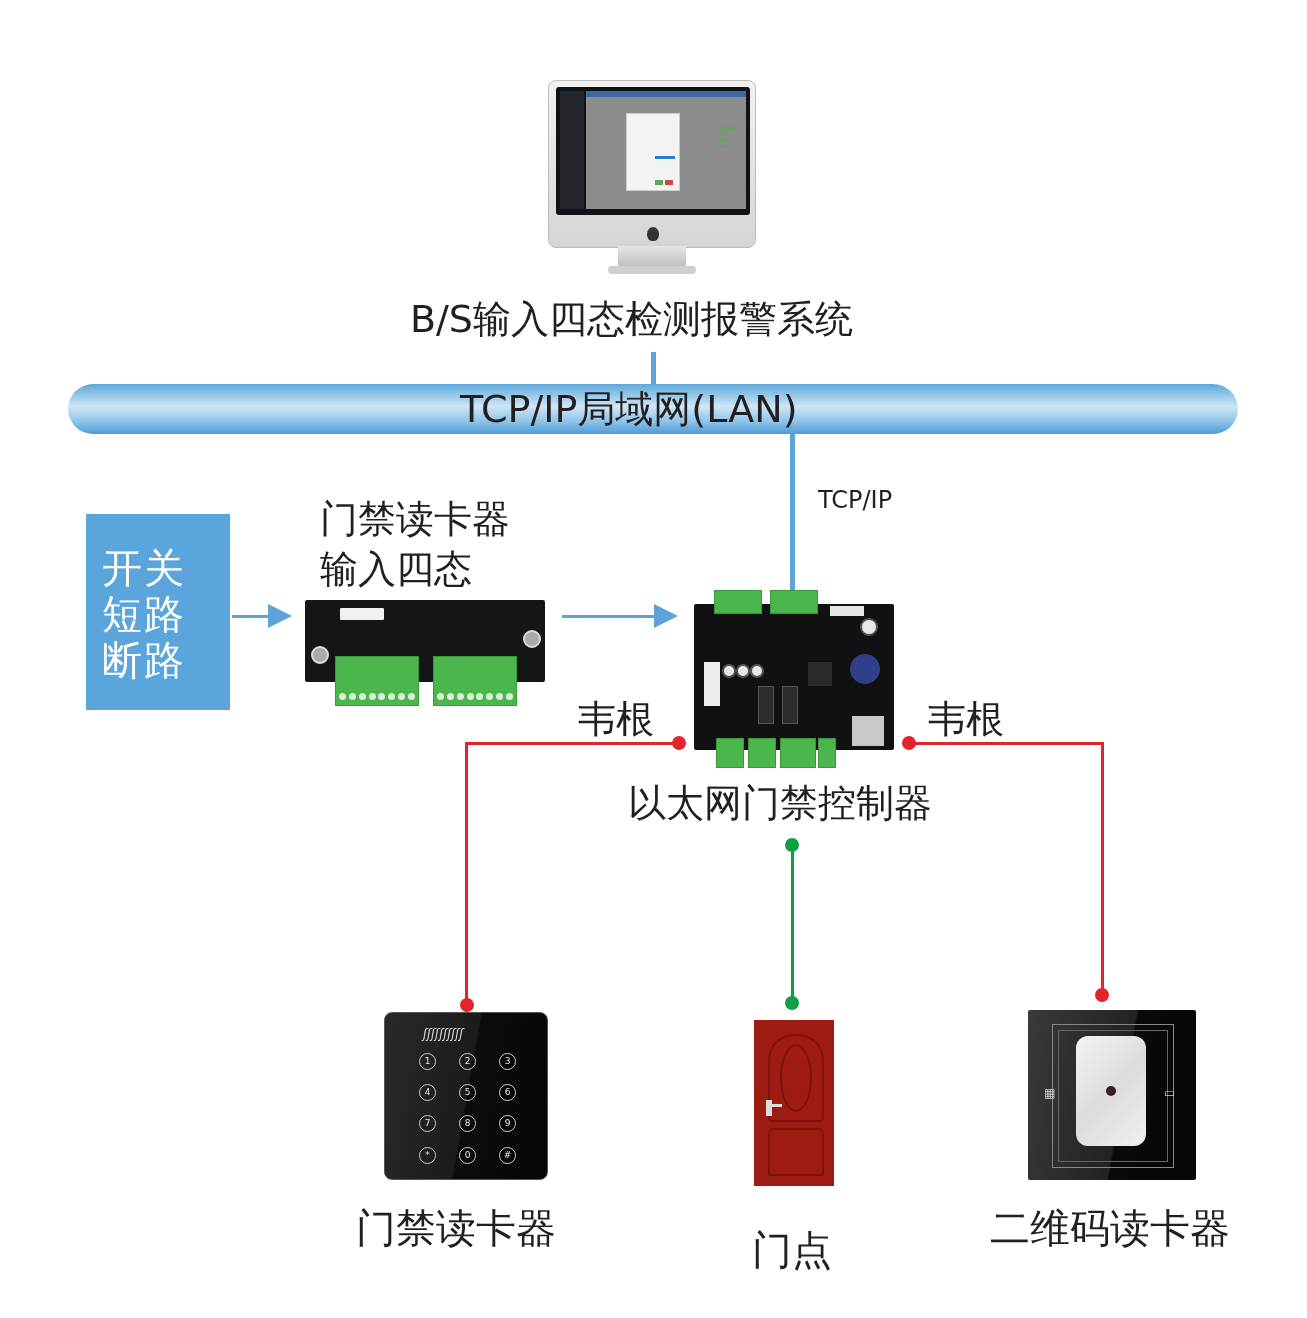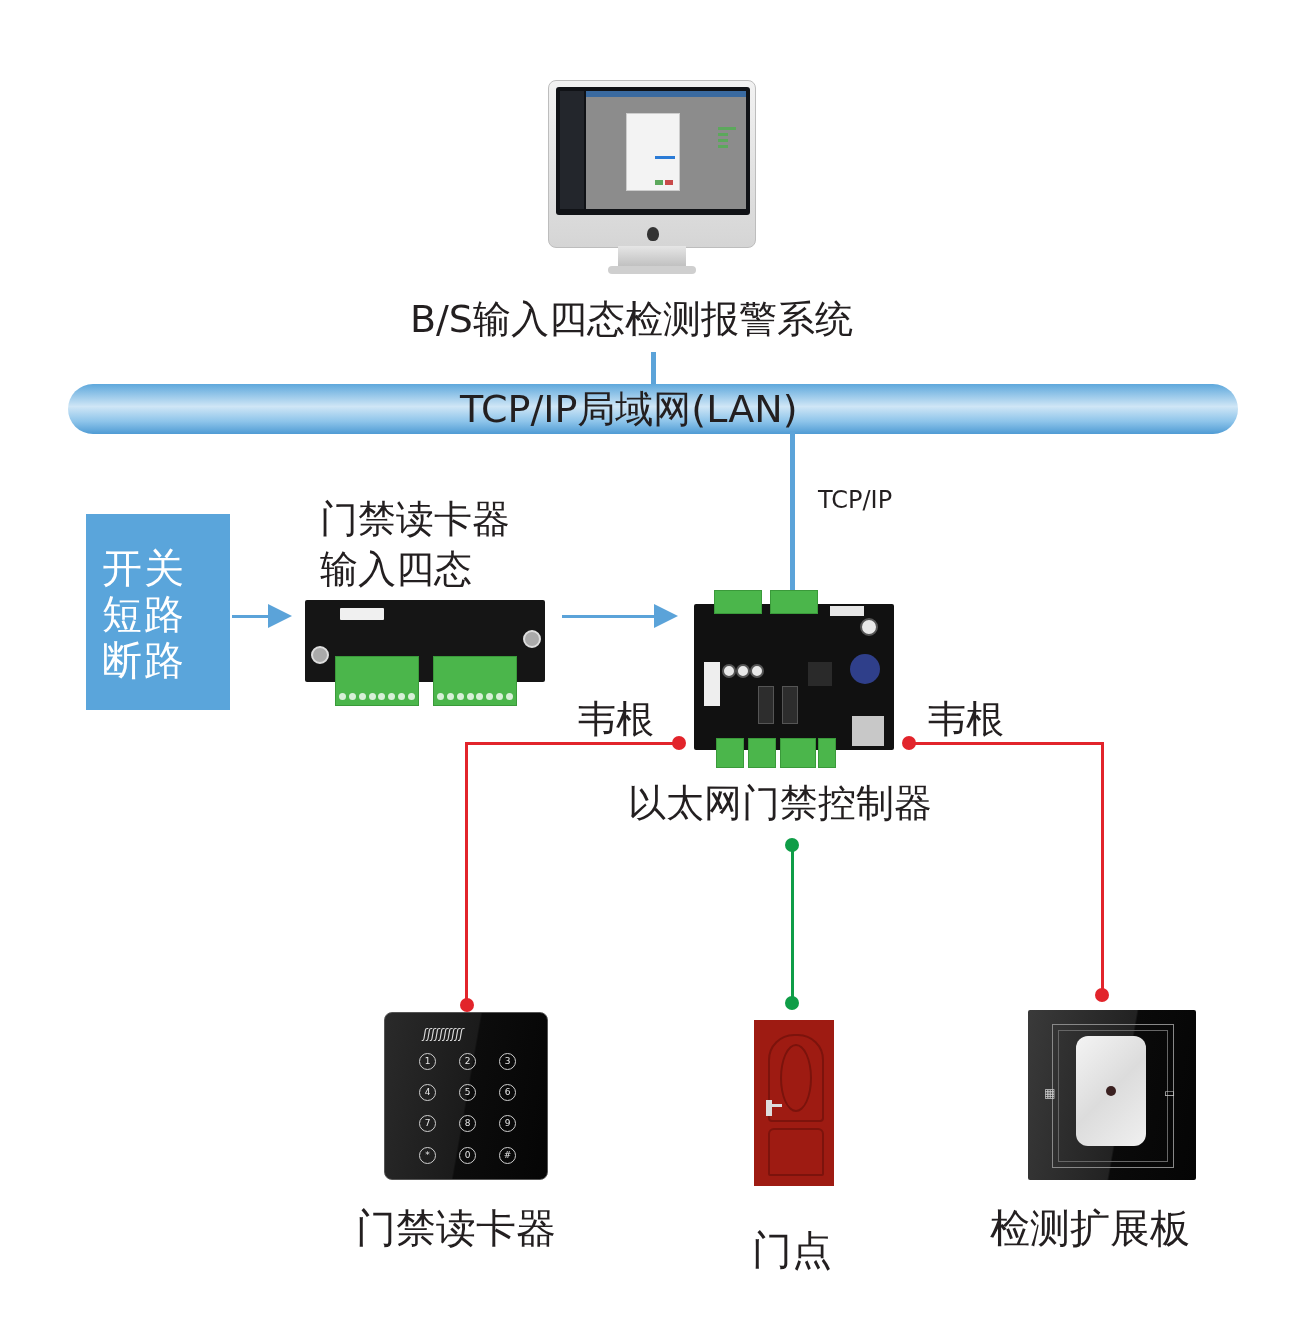--- a/index.html
+++ b/index.html
@@ -213,13 +213,13 @@
 <div class="lbl" style="left:752px;top:1208px;font-size:40px;margin-top:22px;">门点</div>
 
 <div class="abs qr">
   <div class="frame1"></div>
   <div class="frame2"></div>
   <div class="win"></div>
   <div class="cam"></div>
   <div class="qricon">▦</div>
   <div class="cardicon">▭</div>
 </div>
-<div class="lbl" style="left:990px;top:1208px;font-size:40px;">检测扩展板</div>
+<div class="lbl" style="left:990px;top:1208px;font-size:40px;">二维码读卡器</div>
 
 </body></html>

